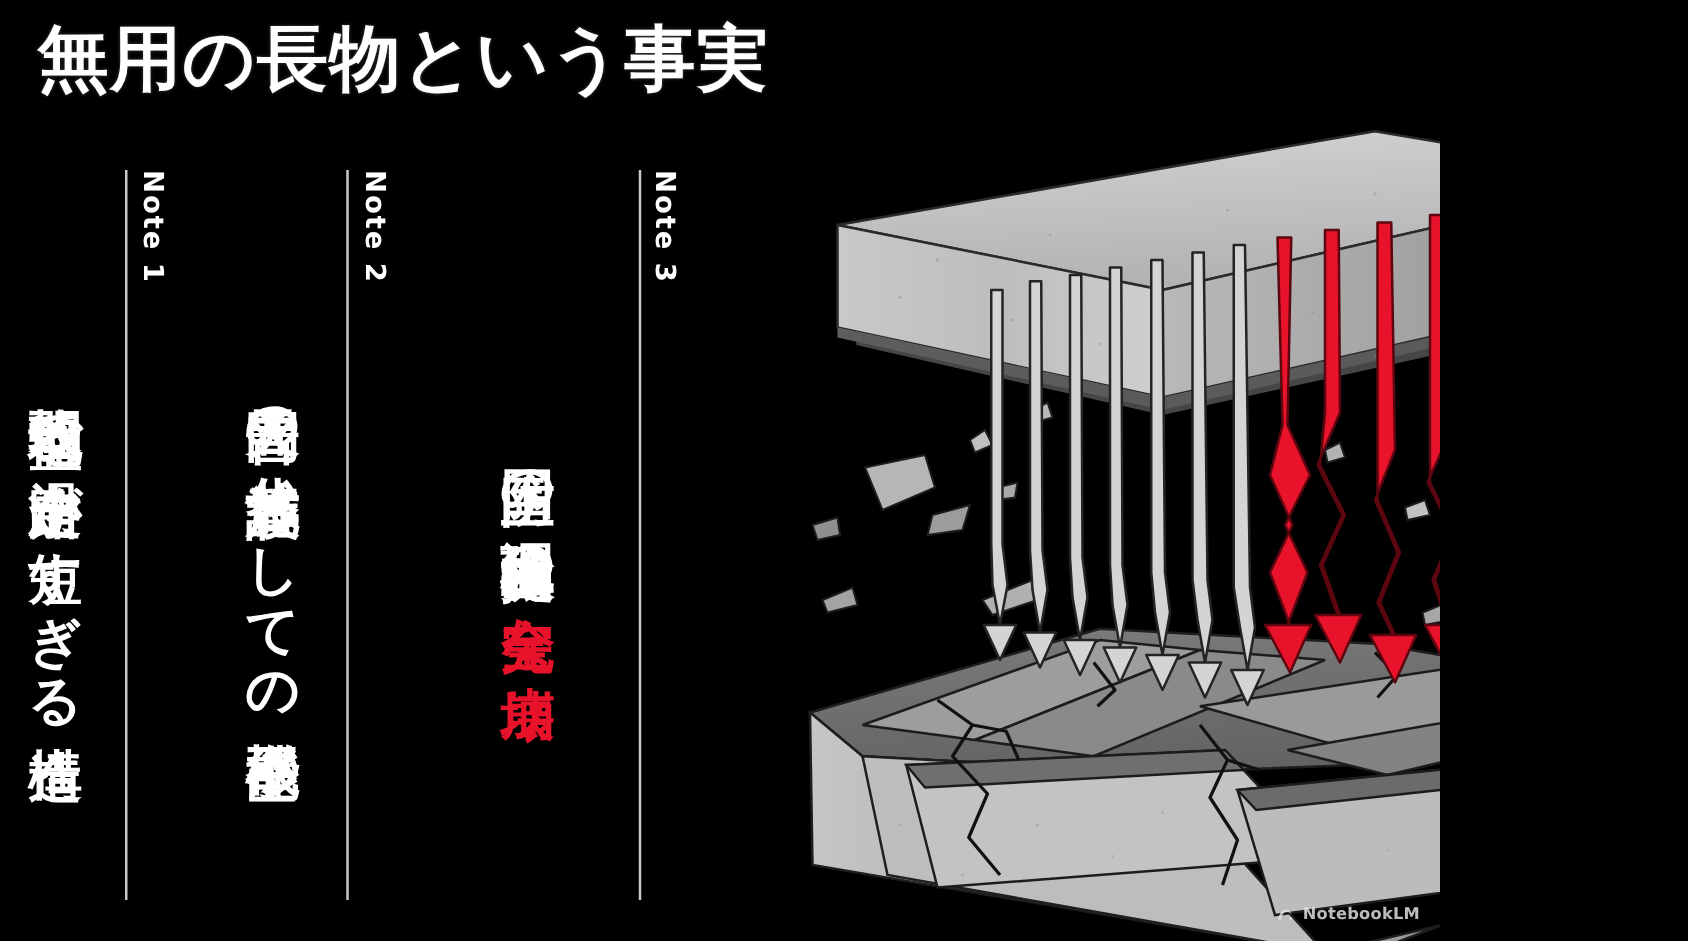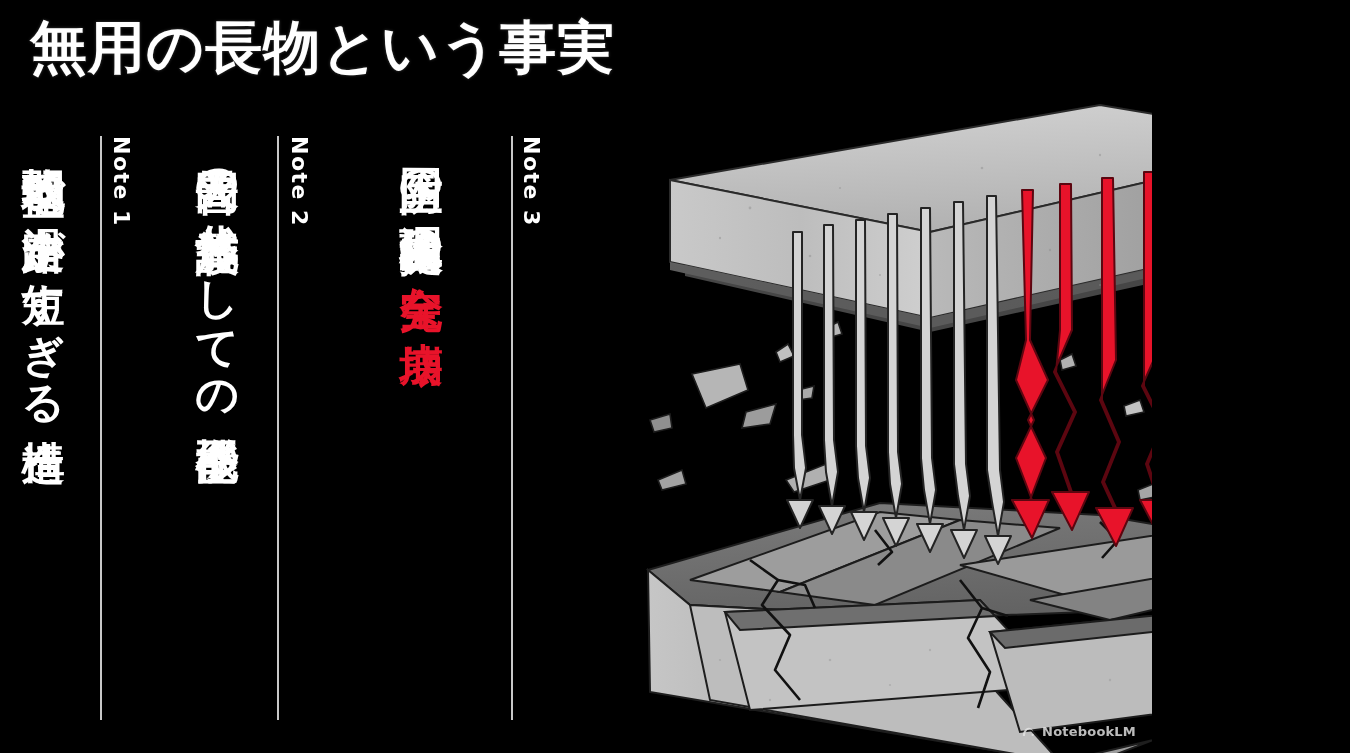--- a/index.html
+++ b/index.html
@@ -17,20 +17,21 @@
     position:relative;
   }
 
   
   #slide {
     position:absolute;
     inset:0;
     width:1152px; height:753px;
     background:#000;
     overflow:hidden;
+    text-align:center;
   }
 
   
   #title {
     position:absolute;
     left:30px; top:18px;
     font-size:57px;
     font-weight:bold;
     letter-spacing:1px;
     color:#ffffff;

